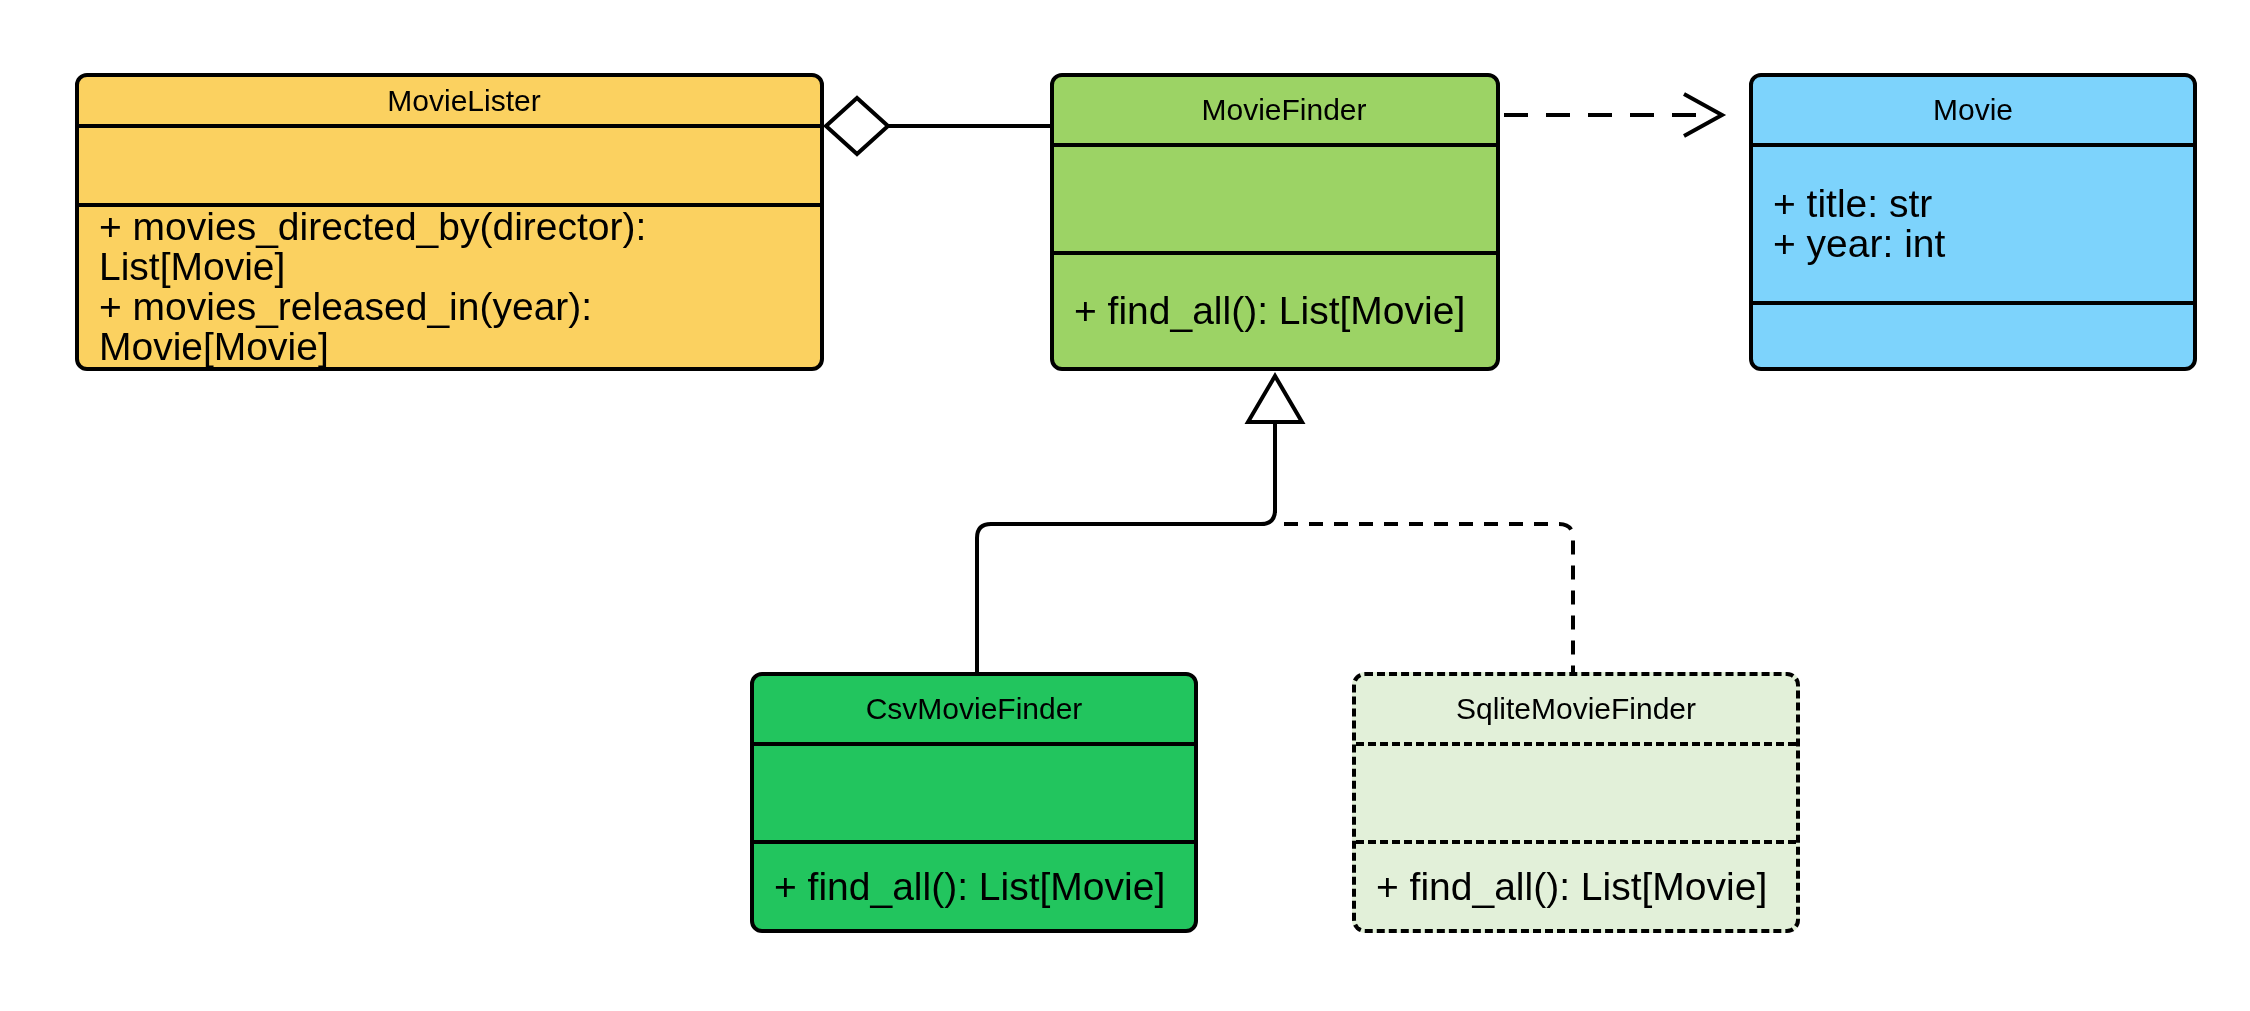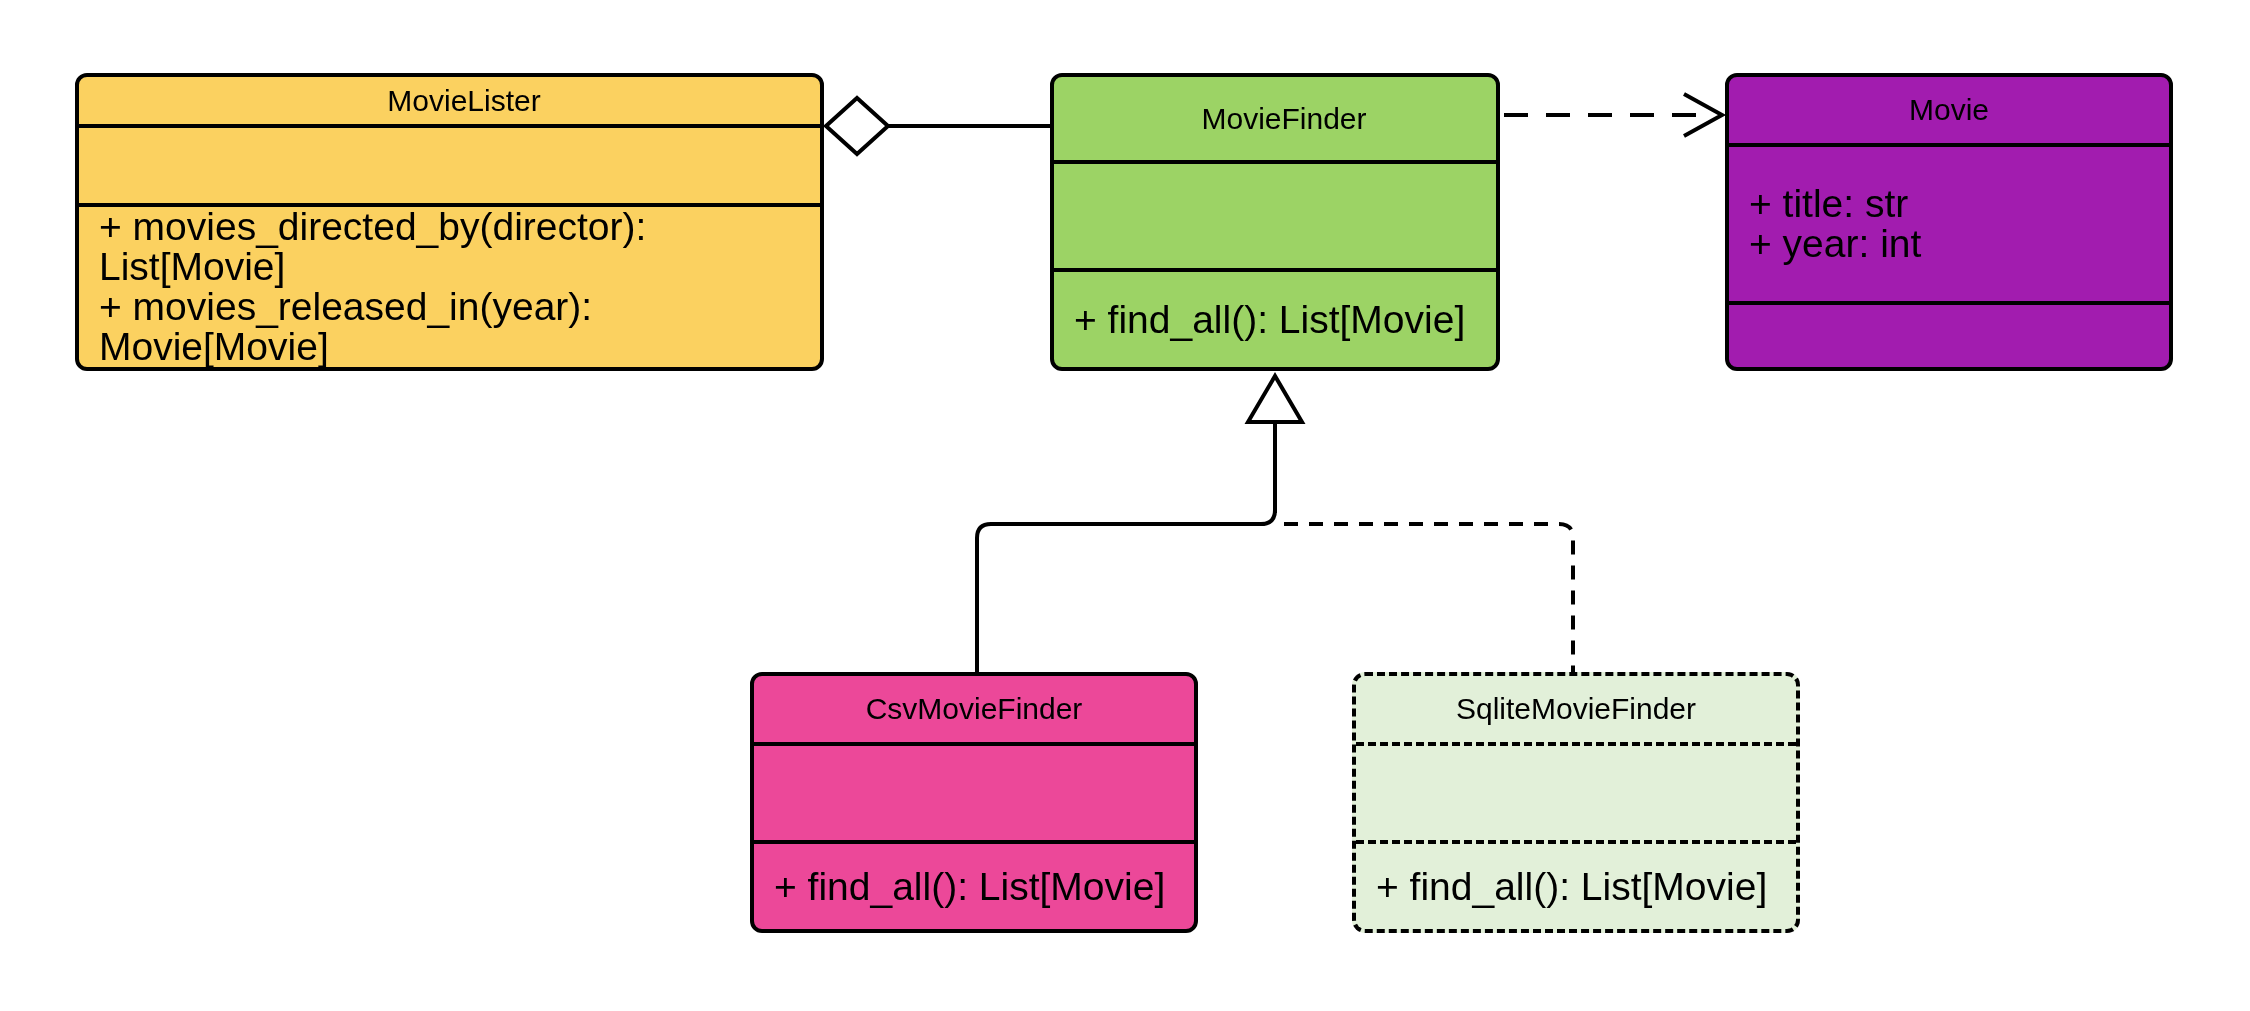--- a/index.html
+++ b/index.html
@@ -36,21 +36,21 @@
   .compartment.sep{border-top:4px solid #000;}
   .uml-class.dashed .compartment.sep{border-top-style:dashed;}
 
   
   #box-movielister{left:75px;top:73px;width:749px;height:298px;}
   #box-movielister .c1{height:66px;padding-left:29px;}
   #box-movielister .c2{height:108px;}
   #box-movielister .c3{flex:1;}
 
   #box-moviefinder{left:1050px;top:73px;width:450px;height:298px;}
-  #box-moviefinder .c1{height:83px;padding-left:18px;}
+  #box-moviefinder .c1{height:66px;padding-left:18px;}
   #box-moviefinder .c2{height:108px;}
   #box-moviefinder .c3{flex:1;}
 
   #box-movie{left:1725px;top:73px;width:448px;height:298px;}
   #box-movie .c1{height:66px;}
   #box-movie .c2{height:158px;}
   #box-movie .c3{flex:1;}
 
   #box-csvmoviefinder{left:750px;top:672px;width:448px;height:261px;}
   #box-csvmoviefinder .c1{height:66px;}
@@ -97,30 +97,30 @@
   </div>
 
   <div class="uml-class" id="box-moviefinder" style="background: rgb(156, 211, 101);">
     <div class="compartment title c1">MovieFinder</div>
     <div class="compartment members sep c2"></div>
     <div class="compartment members sep c3">
       <div>+ find_all(): List[Movie]</div>
     </div>
   </div>
 
-  <div class="uml-class" id="box-movie" style="background: #a21caf;">
+  <div class="uml-class" id="box-movie" style="background: #7dd3fc; margin-left: 24px;">
     <div class="compartment title c1">Movie</div>
     <div class="compartment members sep c2">
       <div>+ title: str</div>
       <div>+ year: int</div>
     </div>
     <div class="compartment members sep c3"></div>
   </div>
 
-  <div class="uml-class" id="box-csvmoviefinder" style="background: #ec4899;">
+  <div class="uml-class" id="box-csvmoviefinder" style="background: #22c55e;">
     <div class="compartment title c1">CsvMovieFinder</div>
     <div class="compartment members sep c2"></div>
     <div class="compartment members sep c3">
       <div>+ find_all(): List[Movie]</div>
     </div>
   </div>
 
   <div class="uml-class dashed" id="box-sqlitemoviefinder" style="background: rgb(226, 240, 217); border-radius: 13px;">
     <div class="compartment title c1">SqliteMovieFinder</div>
     <div class="compartment members sep c2"></div>

